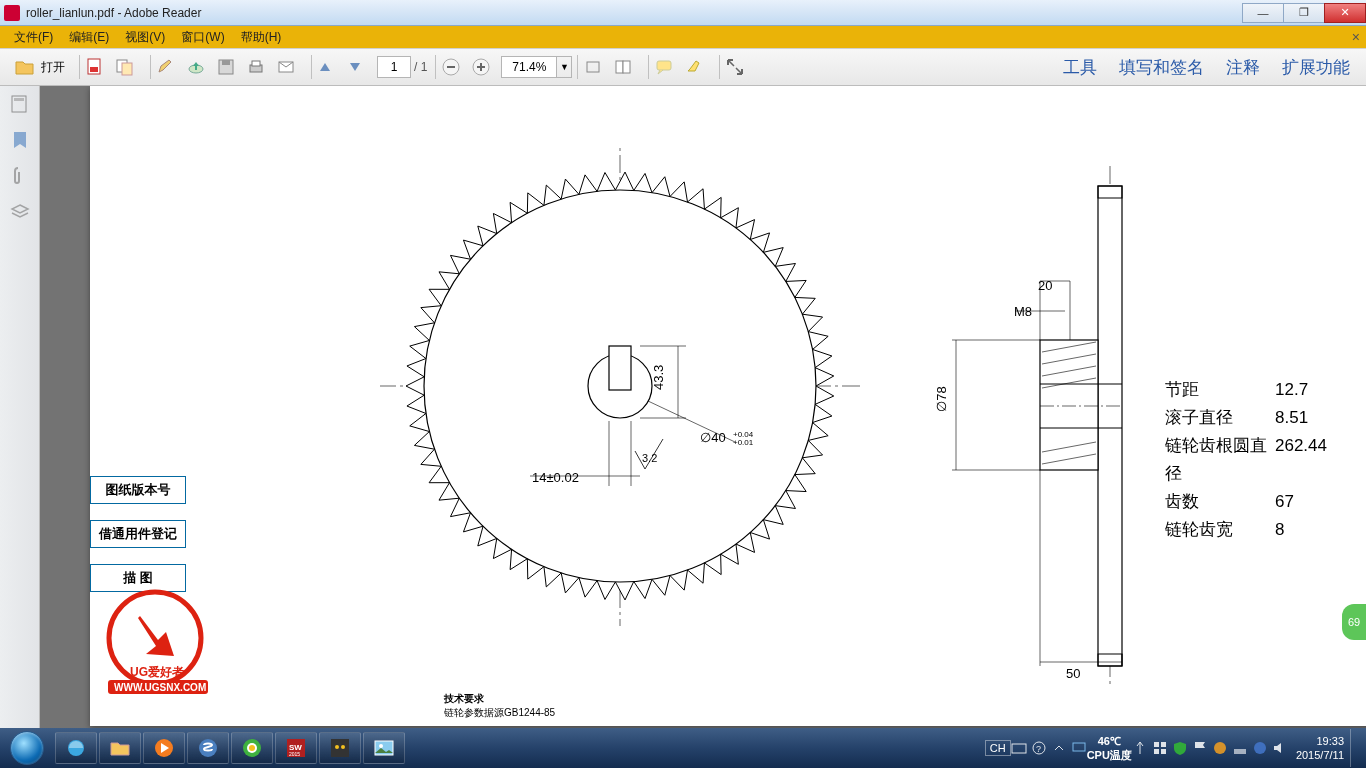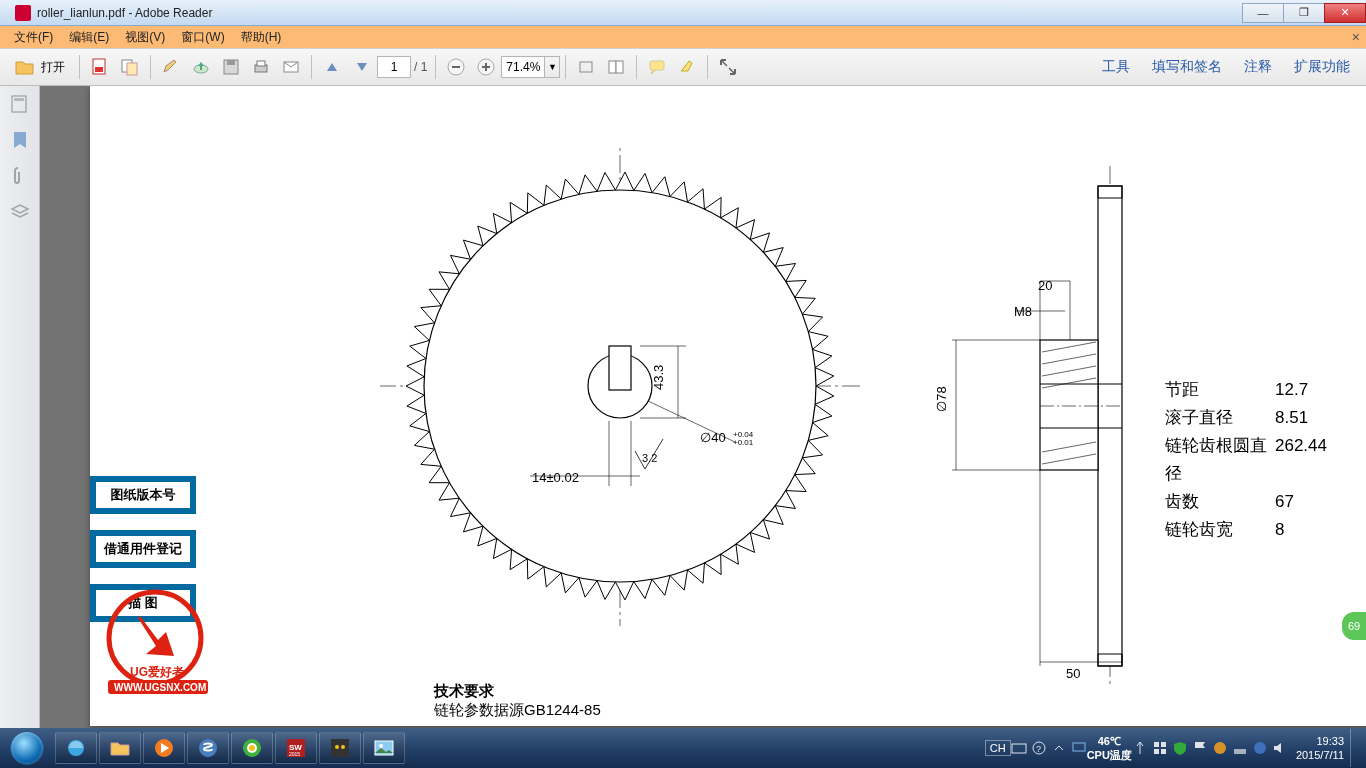--- a/index.html
+++ b/index.html
@@ -1,69 +1,69 @@
 <!DOCTYPE html>
 <html><head>
 <meta charset="utf-8">
 <style>
 * { margin: 0; padding: 0; box-sizing: border-box; font-family: "Microsoft YaHei", "SimSun", Arial, sans-serif; }
 body { width: 1366px; height: 768px; overflow: hidden; background: #d9e4f1; position: relative; }
 
 
-.titlebar { height: 26px; background: linear-gradient(to bottom, #e8f1fb 0%, #d5e5f6 50%, #c2daf2 100%); display: flex; align-items: center; padding-left: 15px; border-bottom: 1px solid #8aa8c8; }
+.titlebar { height: 26px; background: linear-gradient(to bottom, #e8f1fb 0%, #d5e5f6 50%, #c2daf2 100%); display: flex; align-items: center; padding-left: 4px; border-bottom: 1px solid #8aa8c8; }
 .titlebar .app-icon { width: 16px; height: 16px; background: #c03; margin-right: 6px; border-radius: 2px; }
 .titlebar .title { font-size: 12px; color: #222; }
 .titlebar .win-btns { margin-left: auto; display: flex; }
 .titlebar .win-btn { width: 42px; height: 20px; display: flex; align-items: center; justify-content: center; font-size: 11px; color: #333; background: linear-gradient(#f0f4f9,#d6e2ef); border: 1px solid #8fa8c6; margin-left: -1px; }
 .titlebar .win-close { background: linear-gradient(#f08080,#d03030); color: #fff; border-color: #a02020; }
 
 
-.menubar { height: 22px; background: #fdba74; display: flex; align-items: center; padding-left: 6px; font-size: 12px; color: #222; position: relative; }
+.menubar { height: 22px; background: #eab308; display: flex; align-items: center; padding-left: 6px; font-size: 12px; color: #222; position: relative; }
 .menubar .menu-item { padding: 0 8px; cursor: default; }
 .menubar .menu-close { position: absolute; right: 6px; font-size: 14px; color: #555; }
 
 
 .toolbar { height: 38px; background: linear-gradient(#f7f7f7,#e8e8e8); border-top: 1px solid #d0d0d0; border-bottom: 1px solid #bcbcbc; display: flex; align-items: center; padding: 0 6px; font-size: 12px; }
-.toolbar .tb-btn { width: 28px; height: 28px; display: flex; align-items: center; justify-content: center; border-radius: 3px; margin: 0 1px; }
+.toolbar .tb-btn { width: 28px; height: 28px; display: flex; align-items: center; justify-content: space-between; border-radius: 3px; margin: 0 1px; }
 .toolbar .sep { width: 1px; height: 24px; background: #c0c0c0; margin: 0 5px; }
 .toolbar .open-btn { display: flex; align-items: center; gap: 6px; padding: 0 8px; height: 28px; }
 .toolbar .page-box { width: 34px; height: 22px; border: 1px solid #b5b5b5; text-align: center; font-size: 12px; }
-.toolbar .zoom-box { width: 44px; height: 22px; border: 1px solid #b5b5b5; text-align: center; font-size: 12px; }
+.toolbar .zoom-box { width: 56px; height: 22px; border: 1px solid #b5b5b5; text-align: center; font-size: 12px; }
 .toolbar .page-sep { margin: 0 3px; color: #555; }
 .toolbar .right-tools { margin-left: auto; display: flex; align-items: center; gap: 2px; }
-.toolbar .right-link { padding: 0 10px; font-size: 14px; color: #2a5aa8; cursor: default; }
+.toolbar .right-link { padding: 0 10px; font-size: 17px; color: #2a5aa8; cursor: default; }
 
 
 .main-area { position: absolute; top: 86px; left: 0; right: 0; bottom: 40px; display: flex; background: #808080; }
 .left-rail { width: 40px; background: linear-gradient(to right,#eceef0,#e2e4e7); border-right: 1px solid #bcbcbc; display: flex; flex-direction: column; align-items: center; padding-top: 8px; gap: 16px; }
 .left-rail .rail-icon { width: 20px; height: 20px; opacity: .6; }
 
 .doc-viewport { flex: 1; position: relative; overflow: hidden; background: #737373; }
 .page { position: absolute; left: 50px; top: 0; width: 1285px; height: 640px; background: #fff; box-shadow: 0 2px 6px rgba(0,0,0,.4); }
 .gear-circle { position: absolute; left: 290px; top: 60px; width: 480px; height: 480px; }
 .side-view { position: absolute; left: 830px; top: 80px; width: 240px; height: 520px; }
 
 
 .spec-table { position: absolute; right: 30px; top: 290px; font-family: "SimSun", serif; font-size: 17px; color: #000; line-height: 28px; }
 .spec-table .row { display: flex; }
 .spec-table .lbl { width: 110px; }
 .spec-table .val { width: 70px; }
 
 
 .left-labels { position: absolute; left: 0; top: 390px; font-family: "SimSun", serif; font-size: 13px; }
-.left-labels .cell { border: 6px solid #0369a1; padding: 4px 8px; margin-bottom: 16px; text-align: center; font-weight: bold; }
-
-
-.techreq { position: absolute; left: 344px; bottom: 6px; font-family: "SimSun", serif; font-size: 15px; }
+.left-labels .cell { border: 1px solid #0369a1; padding: 4px 8px; margin-bottom: 16px; text-align: center; font-weight: bold; }
+
+
+.techreq { position: absolute; left: 354px; bottom: 6px; font-family: "SimSun", serif; font-size: 10px; }
 
 
 .watermark { position: absolute; left: 10px; bottom: 28px; width: 120px; height: 110px; pointer-events: none; }
 
 
-.green-bubble { position: absolute; right: 0; bottom: 88px; width: 24px; height: 28px; background: #5dc659; border-radius: 12px 0 0 12px; display:flex; align-items:center; justify-content:center; color:#fff; font-size:11px; }
+.green-bubble { position: absolute; right: 0; bottom: 88px; width: 24px; height: 36px; background: #5dc659; border-radius: 12px 0 0 12px; display:flex; align-items:center; justify-content:center; color:#fff; font-size:11px; }
 
 
 .taskbar { position: absolute; left: 0; right: 0; bottom: 0; height: 40px; background: linear-gradient(to bottom,#3f5e86 0%, #25426a 50%, #132c4f 100%); display: flex; align-items: center; }
 .taskbar .start { width: 54px; height: 40px; display: flex; align-items: center; justify-content: center; }
 .taskbar .start-orb { width: 34px; height: 34px; border-radius: 50%; background: radial-gradient(circle at 40% 35%, #9fe0ff 0%, #0d6bb4 60%, #053a66 100%); border: 1px solid #2a5a8a; box-shadow: inset 0 1px 3px rgba(255,255,255,.5); position: relative; }
 .taskbar .task-icn { width: 42px; height: 32px; margin: 0 1px; background: linear-gradient(rgba(255,255,255,.1),rgba(0,0,0,.15)); border: 1px solid rgba(255,255,255,.2); border-radius: 2px; display:flex; align-items:center; justify-content:center; }
 .taskbar .tray { margin-left: auto; display: flex; align-items: center; padding-right: 8px; color: #fff; font-size: 11px; }
 .taskbar .tray .temp { text-align: center; line-height: 14px; font-weight: bold; }
 .taskbar .tray-icons { display:flex; gap:4px; align-items:center; }
 .taskbar .tray-icn { width:16px; height:16px; opacity:.85; }

